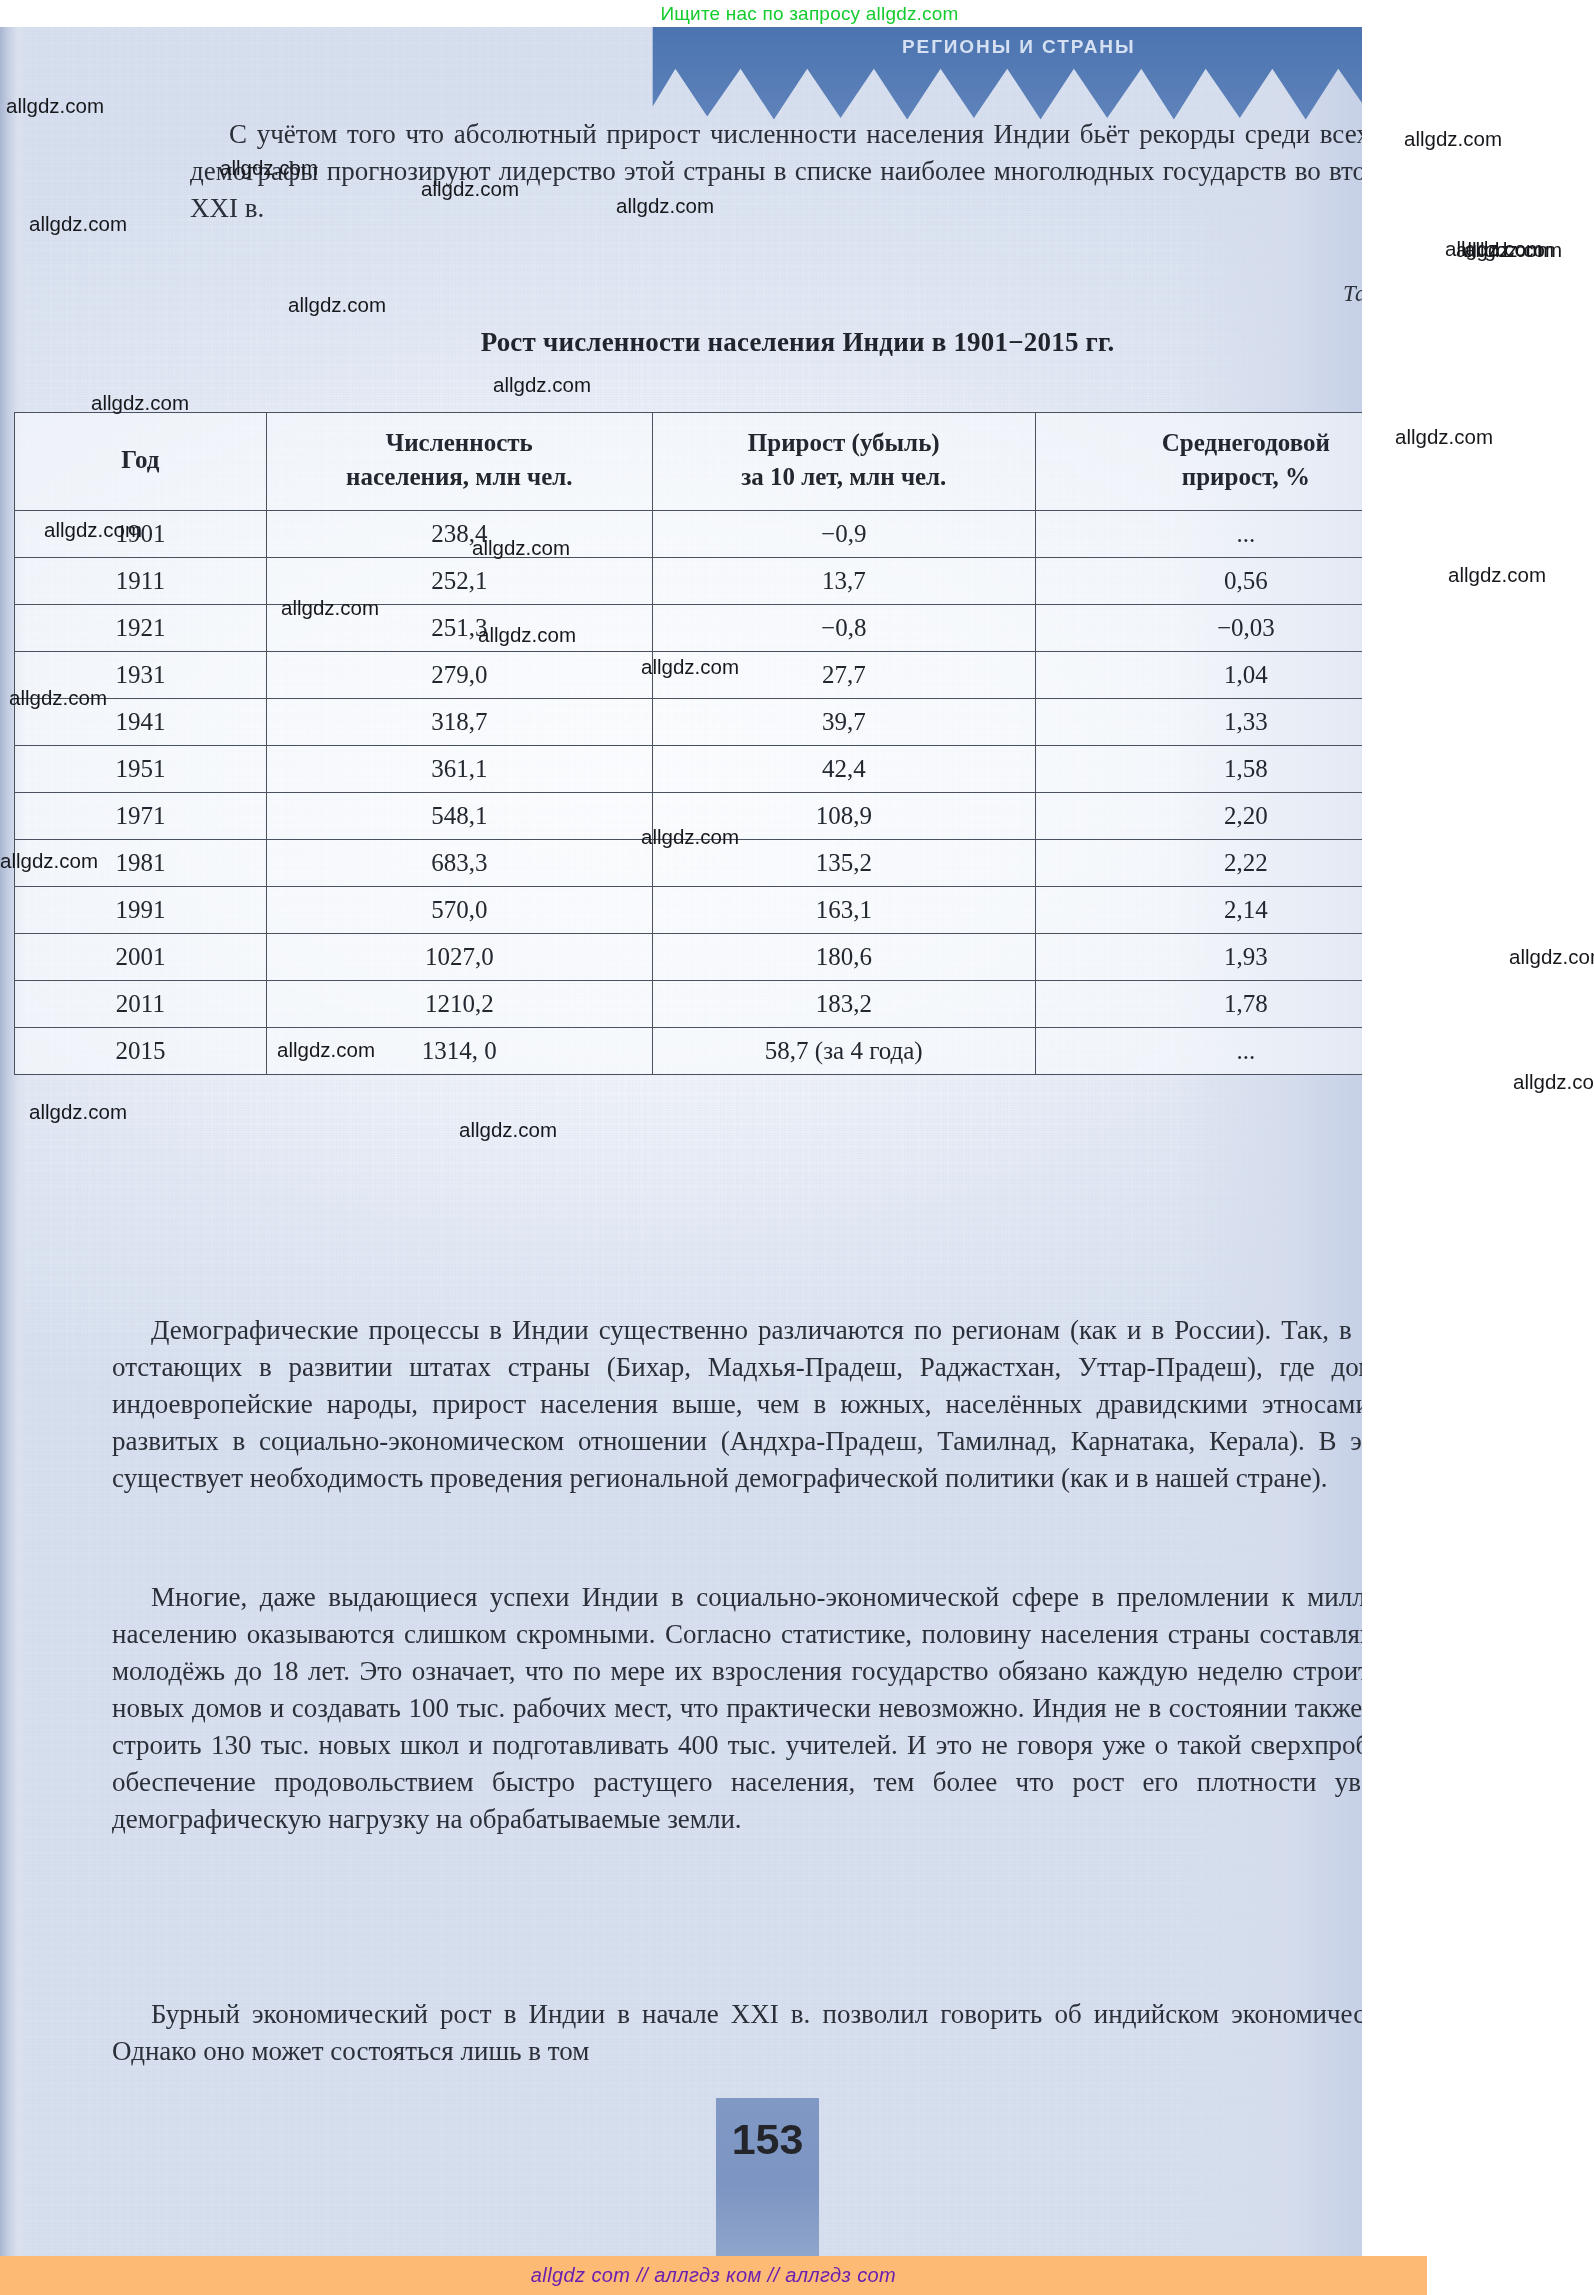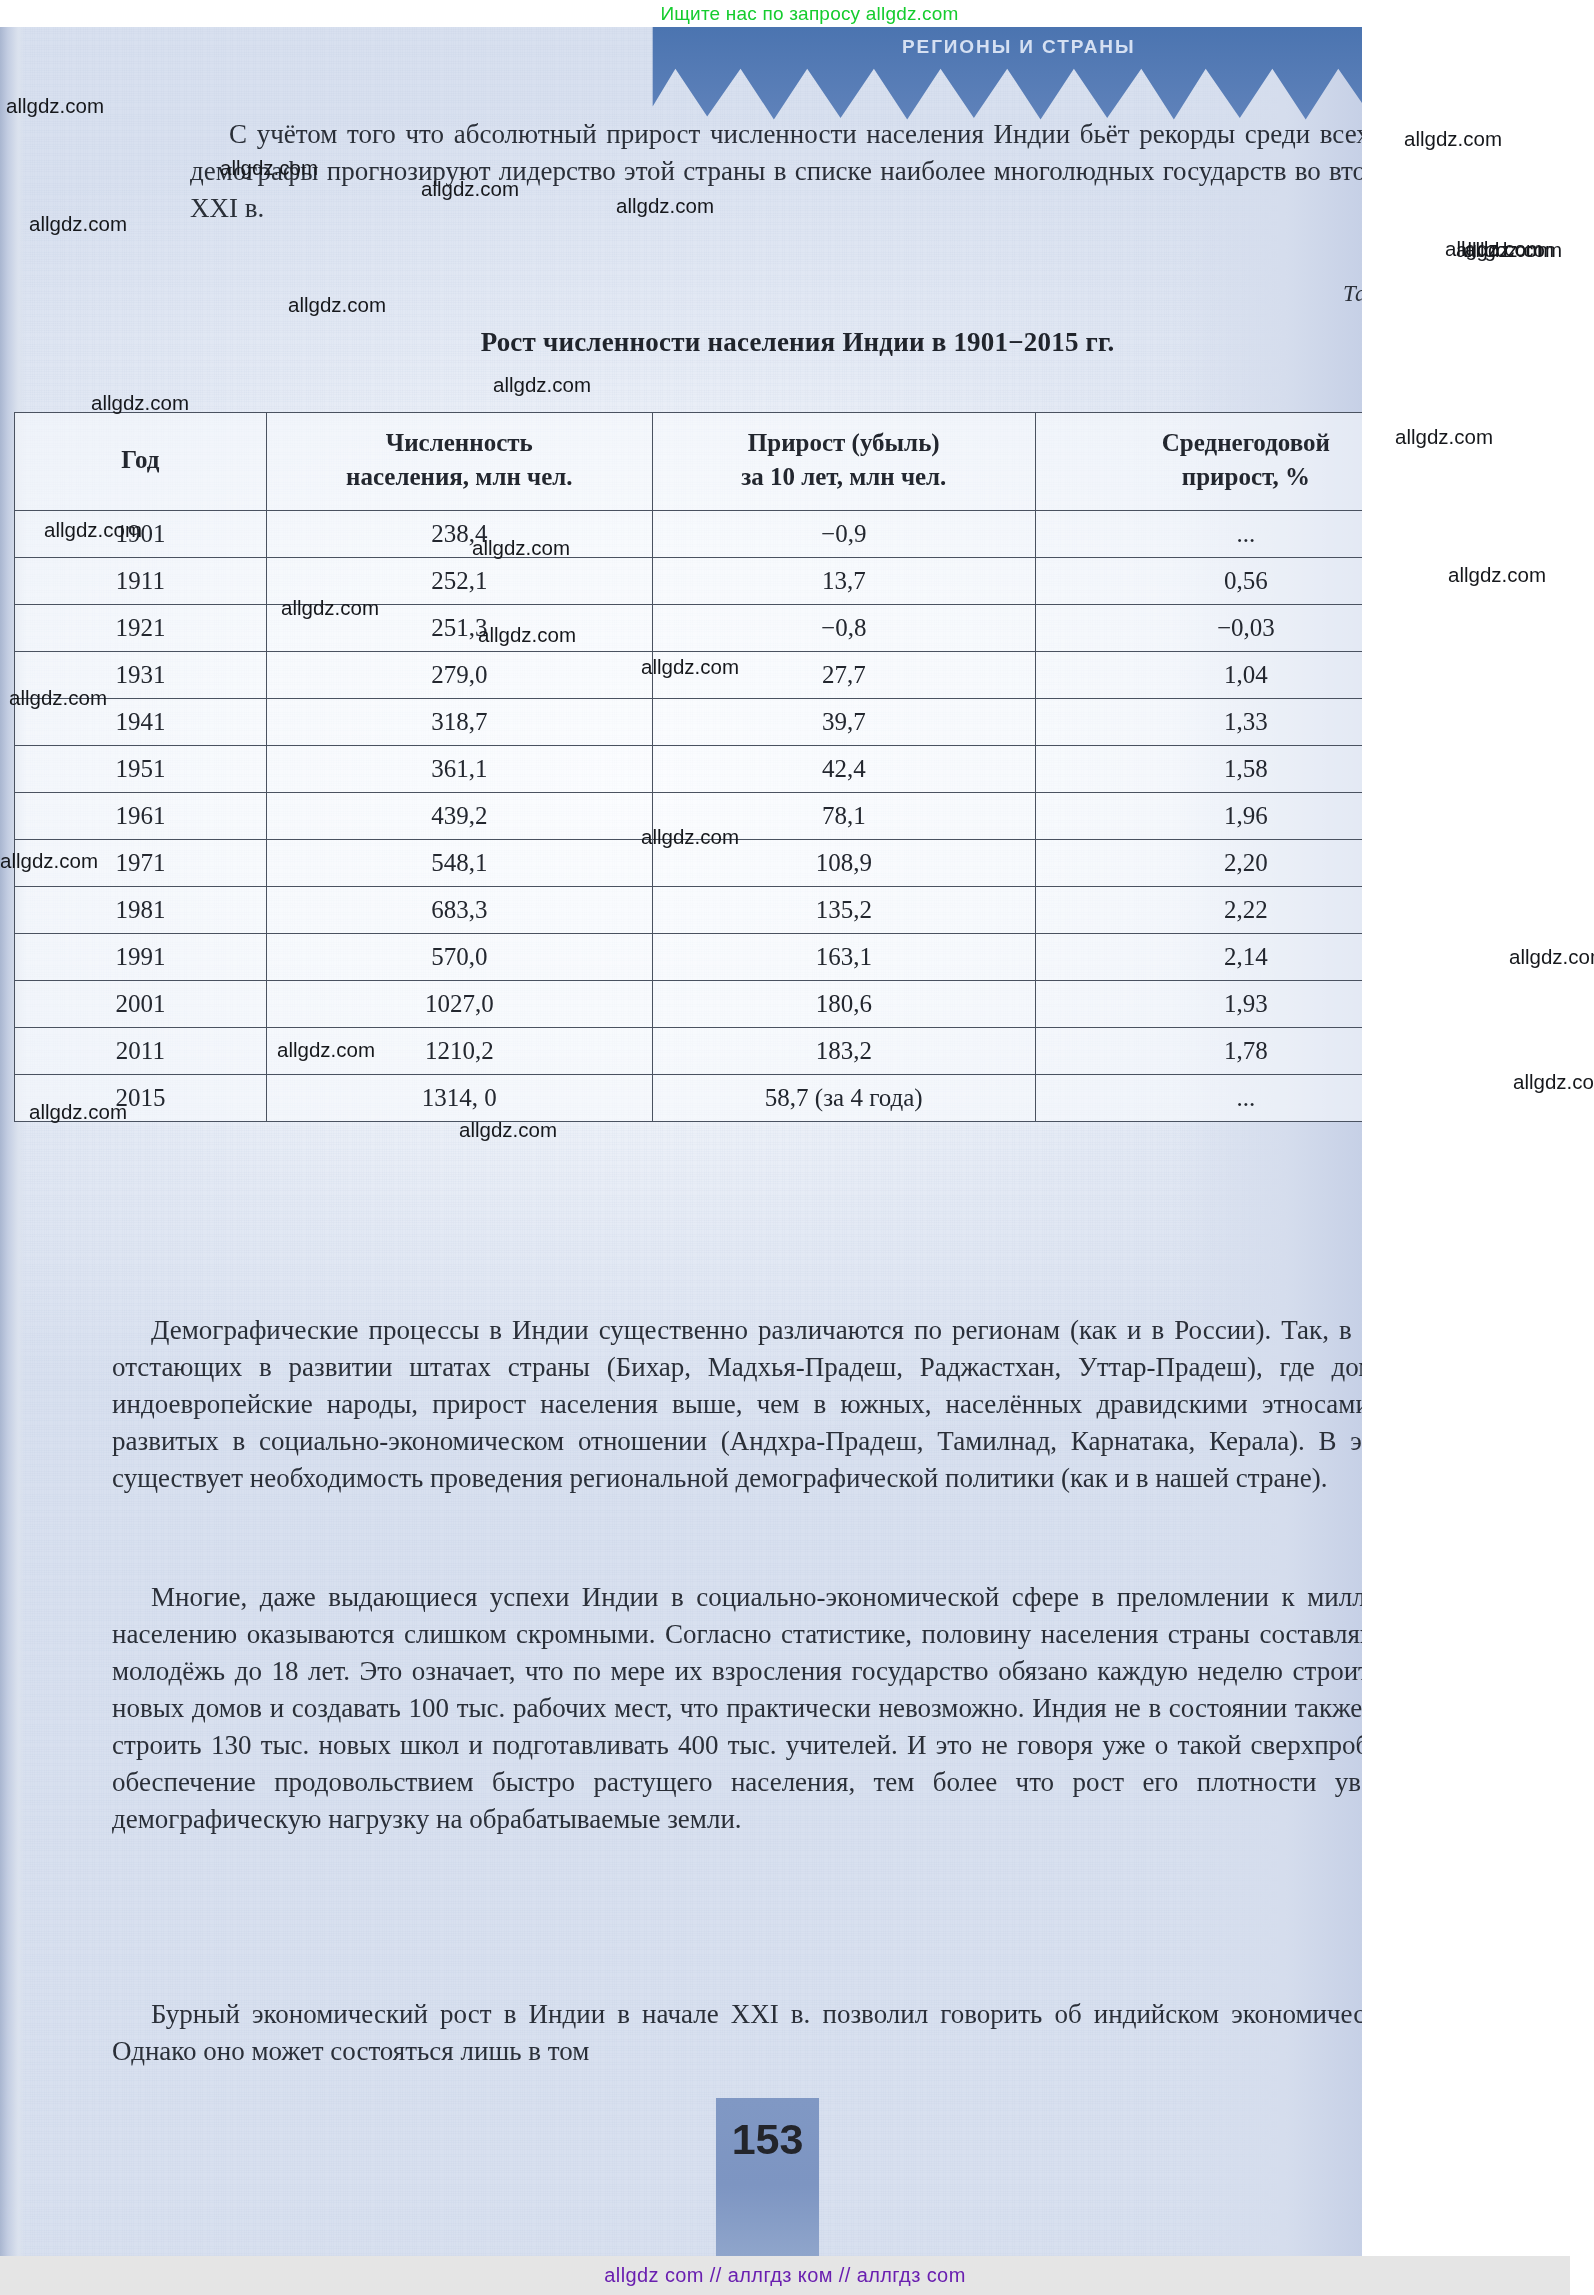--- a/index.html
+++ b/index.html
@@ -176,24 +176,25 @@
     font-family: "Liberation Sans", "DejaVu Sans", sans-serif;
     font-weight: 700;
     font-size: 43px;
     color: #23252b;
   }
 
   
   .bottom-strip {
     position: absolute;
     left: 0; bottom: 0;
-    width: 1570px; height: 39px;
-    background: #e5e5e5;
+    width: 1427px; height: 39px;
+    background: #fdba74;
     text-align: center;
     z-index: 40;
+    font-style: italic;
   }
   .bottom-strip span {
     display: inline-block;
     line-height: 39px;
     font-family: "Liberation Sans", "DejaVu Sans", sans-serif;
     font-size: 20px;
     color: #6a1fb0;
     letter-spacing: 0.4px;
   }
 
@@ -303,26 +304,20 @@
             <td>1941</td>
             <td>318,7</td>
             <td>39,7</td>
             <td>1,33</td>
           </tr>
         <tr>
             <td>1951</td>
             <td>361,1</td>
             <td>42,4</td>
             <td>1,58</td>
-          </tr>
-        <tr>
-            <td>1961</td>
-            <td>439,2</td>
-            <td>78,1</td>
-            <td>1,96</td>
           </tr>
         <tr>
             <td>1971</td>
             <td>548,1</td>
             <td>108,9</td>
             <td>2,20</td>
           </tr>
         <tr>
             <td>1981</td>
             <td>683,3</td>

